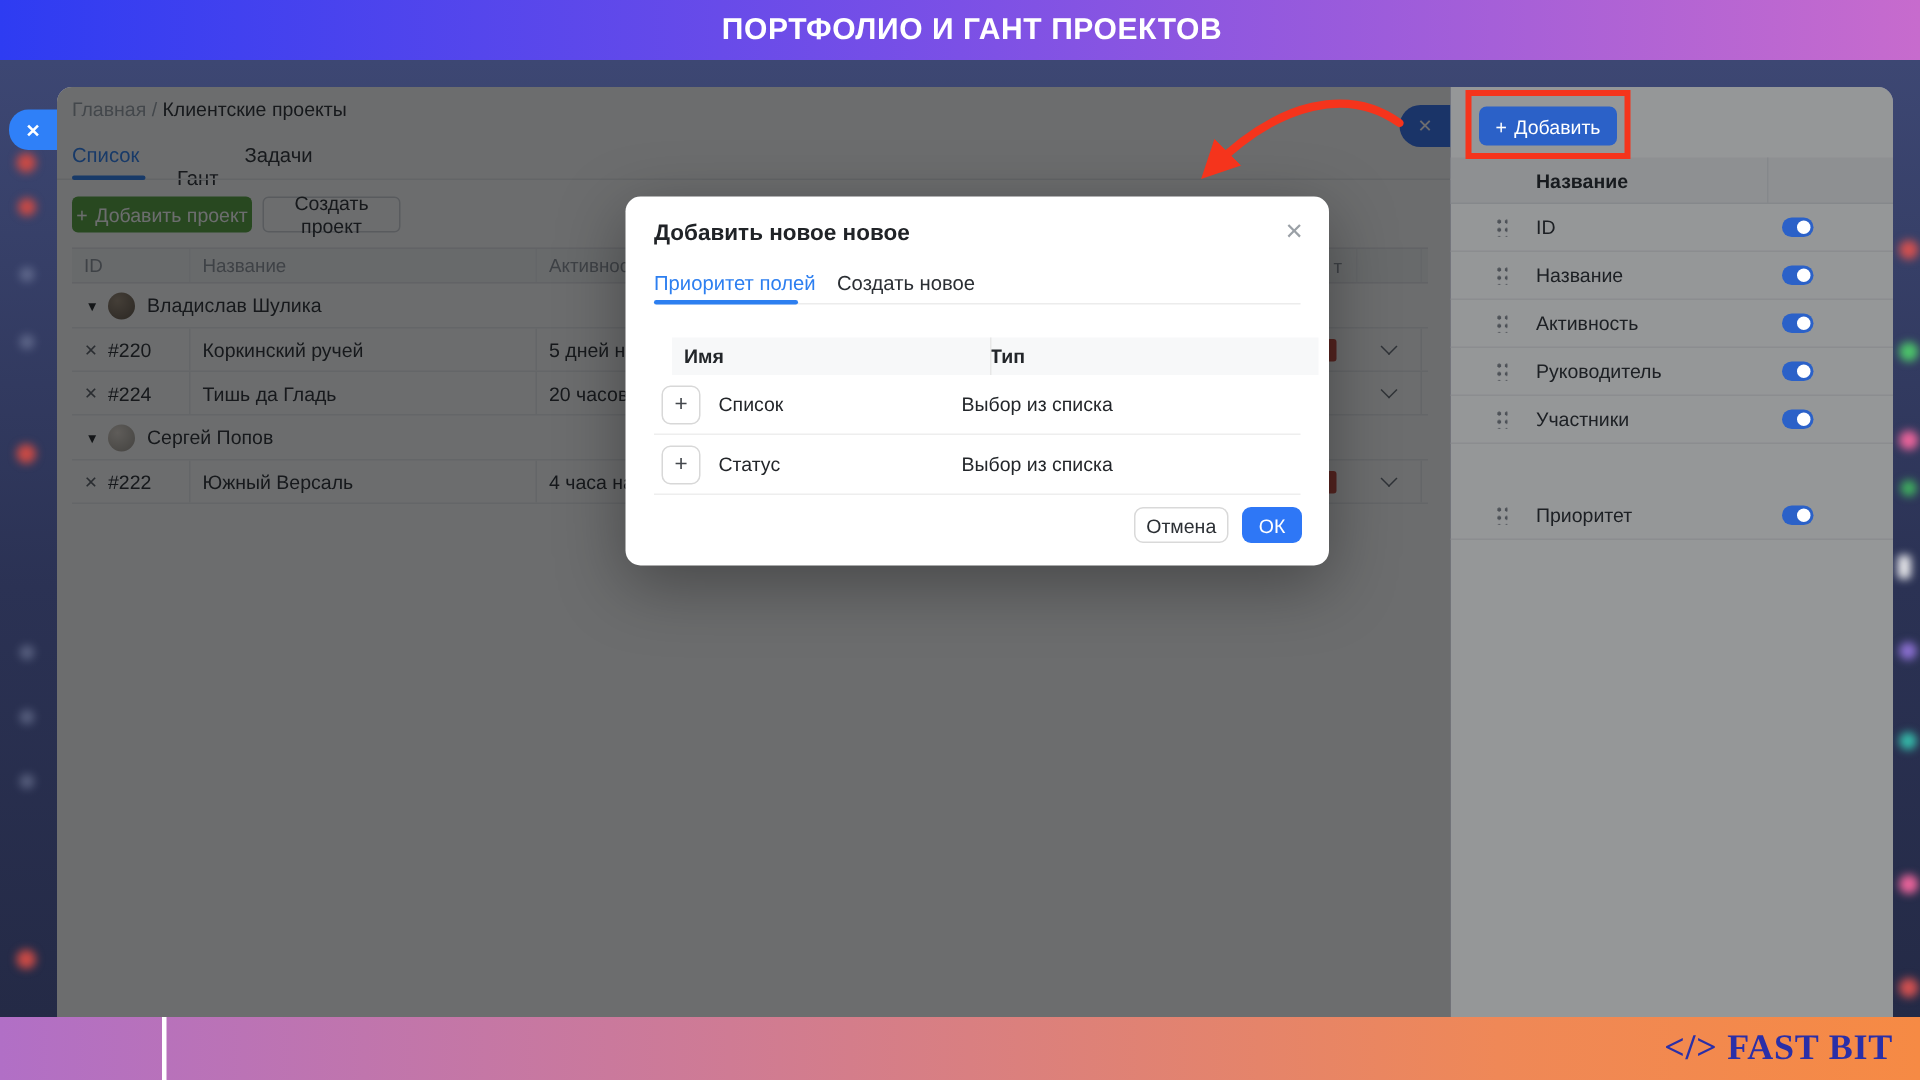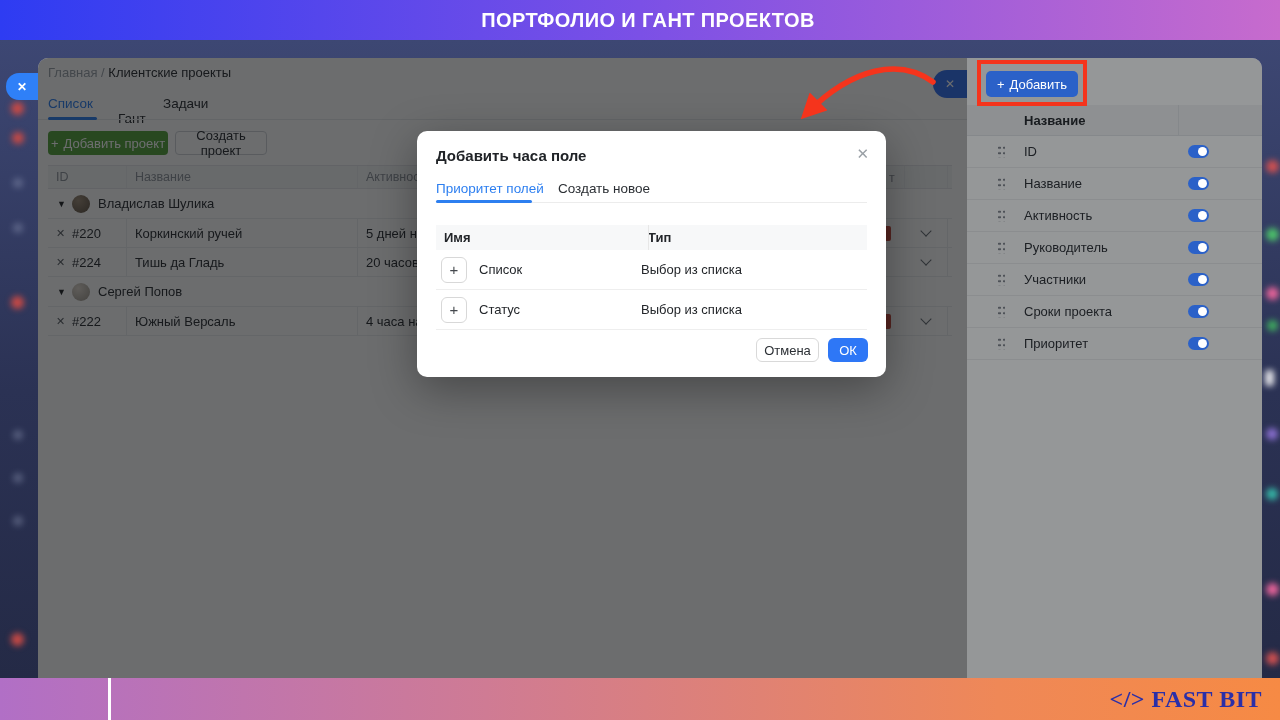--- a/index.html
+++ b/index.html
@@ -87,21 +87,21 @@
 
   
   .modal { position:absolute; left:417px; top:131px; width:469px; height:246px; background:#fff; border-radius:10px;
     box-shadow:0 12px 45px rgba(0,0,0,.35); z-index:10; }
   .modal-title { position:absolute; left:19px; top:16px; font-size:15px; font-weight:700; color:#202327; }
   .modal-close { position:absolute; right:17px; top:14px; color:#9aa0a6; font-size:15px; }
   .mtab { position:absolute; top:50px; font-size:13.5px; color:#2b2f34; }
   .mtab.active { color:#2d7ff0; }
   .mtabs-divider { position:absolute; left:19px; top:71px; width:431px; height:1px; background:#ececec; }
   .mtab-underline { position:absolute; left:19px; top:69px; width:96px; height:3px; background:#2d7ff0; border-radius:2px; }
-  .mthead { position:absolute; left:19px; top:94px; width:431px; height:25px; background:#f7f8f9;
+  .mthead { position:absolute; left:31px; top:94px; width:431px; height:25px; background:#f7f8f9;
     display:flex; align-items:center; font-size:13px; font-weight:700; color:#23262a; }
   .mthead .mc1 { margin-left:8px; width:204px; }
   .mthead-sep { position:absolute; left:212px; top:0; width:1px; height:25px; background:#e7e7e7; }
   .mrow { position:absolute; left:19px; width:431px; height:40px; border-bottom:1px solid #eeeeee;
     display:flex; align-items:center; font-size:13px; color:#23262a; }
   .plusbox { width:26px; height:26px; border:1px solid #d8d8d8; border-radius:6px; margin-left:5px;
     display:flex; align-items:center; justify-content:center; color:#44484d; font-size:15px; background:#fff; }
   .mrow-name { margin-left:12px; width:162px; }
   .btn-cancel { position:absolute; left:339px; top:207px; width:63px; height:24px; background:#fff;
     border:1px solid #d9d9d9; border-radius:6px; color:#2b2f34; font-size:13px; }
@@ -274,40 +274,33 @@
         <span class="knob"></span>
       </span>
   </div>
   <div class="sb-row" style="top:174px;">
     <span class="handle"></span>
     <span class="sb-label">Руководитель</span>
     <span class="toggle">
         <span class="knob"></span>
       </span>
   </div>
-  <div class="sb-row" style="top:238px;">
-    <span class="handle"></span>
-    <span class="sb-label">Сроки проекта</span>
-    <span class="toggle">
-        <span class="knob"></span>
-      </span>
-  </div>
   <div class="sb-row" style="top:270px;">
     <span class="handle"></span>
     <span class="sb-label">Приоритет</span>
     <span class="toggle">
         <span class="knob"></span>
       </span>
   </div>
 
   <div class="sidebar-dim"></div>
 </div>
 
 <div class="modal">
-  <div class="modal-title">Добавить часа поле</div>
+  <div class="modal-title">Добавить новое новое</div>
   <div class="modal-close">✕</div>
 
   <div class="mtab active" style="left:19px;">Приоритет полей</div>
   <div class="mtab" style="left:141px;">Создать новое</div>
   <div class="mtabs-divider"></div>
   <div class="mtab-underline"></div>
 
   <div class="mthead">
     <span class="mc1">Имя</span>
     <span>Тип</span>

